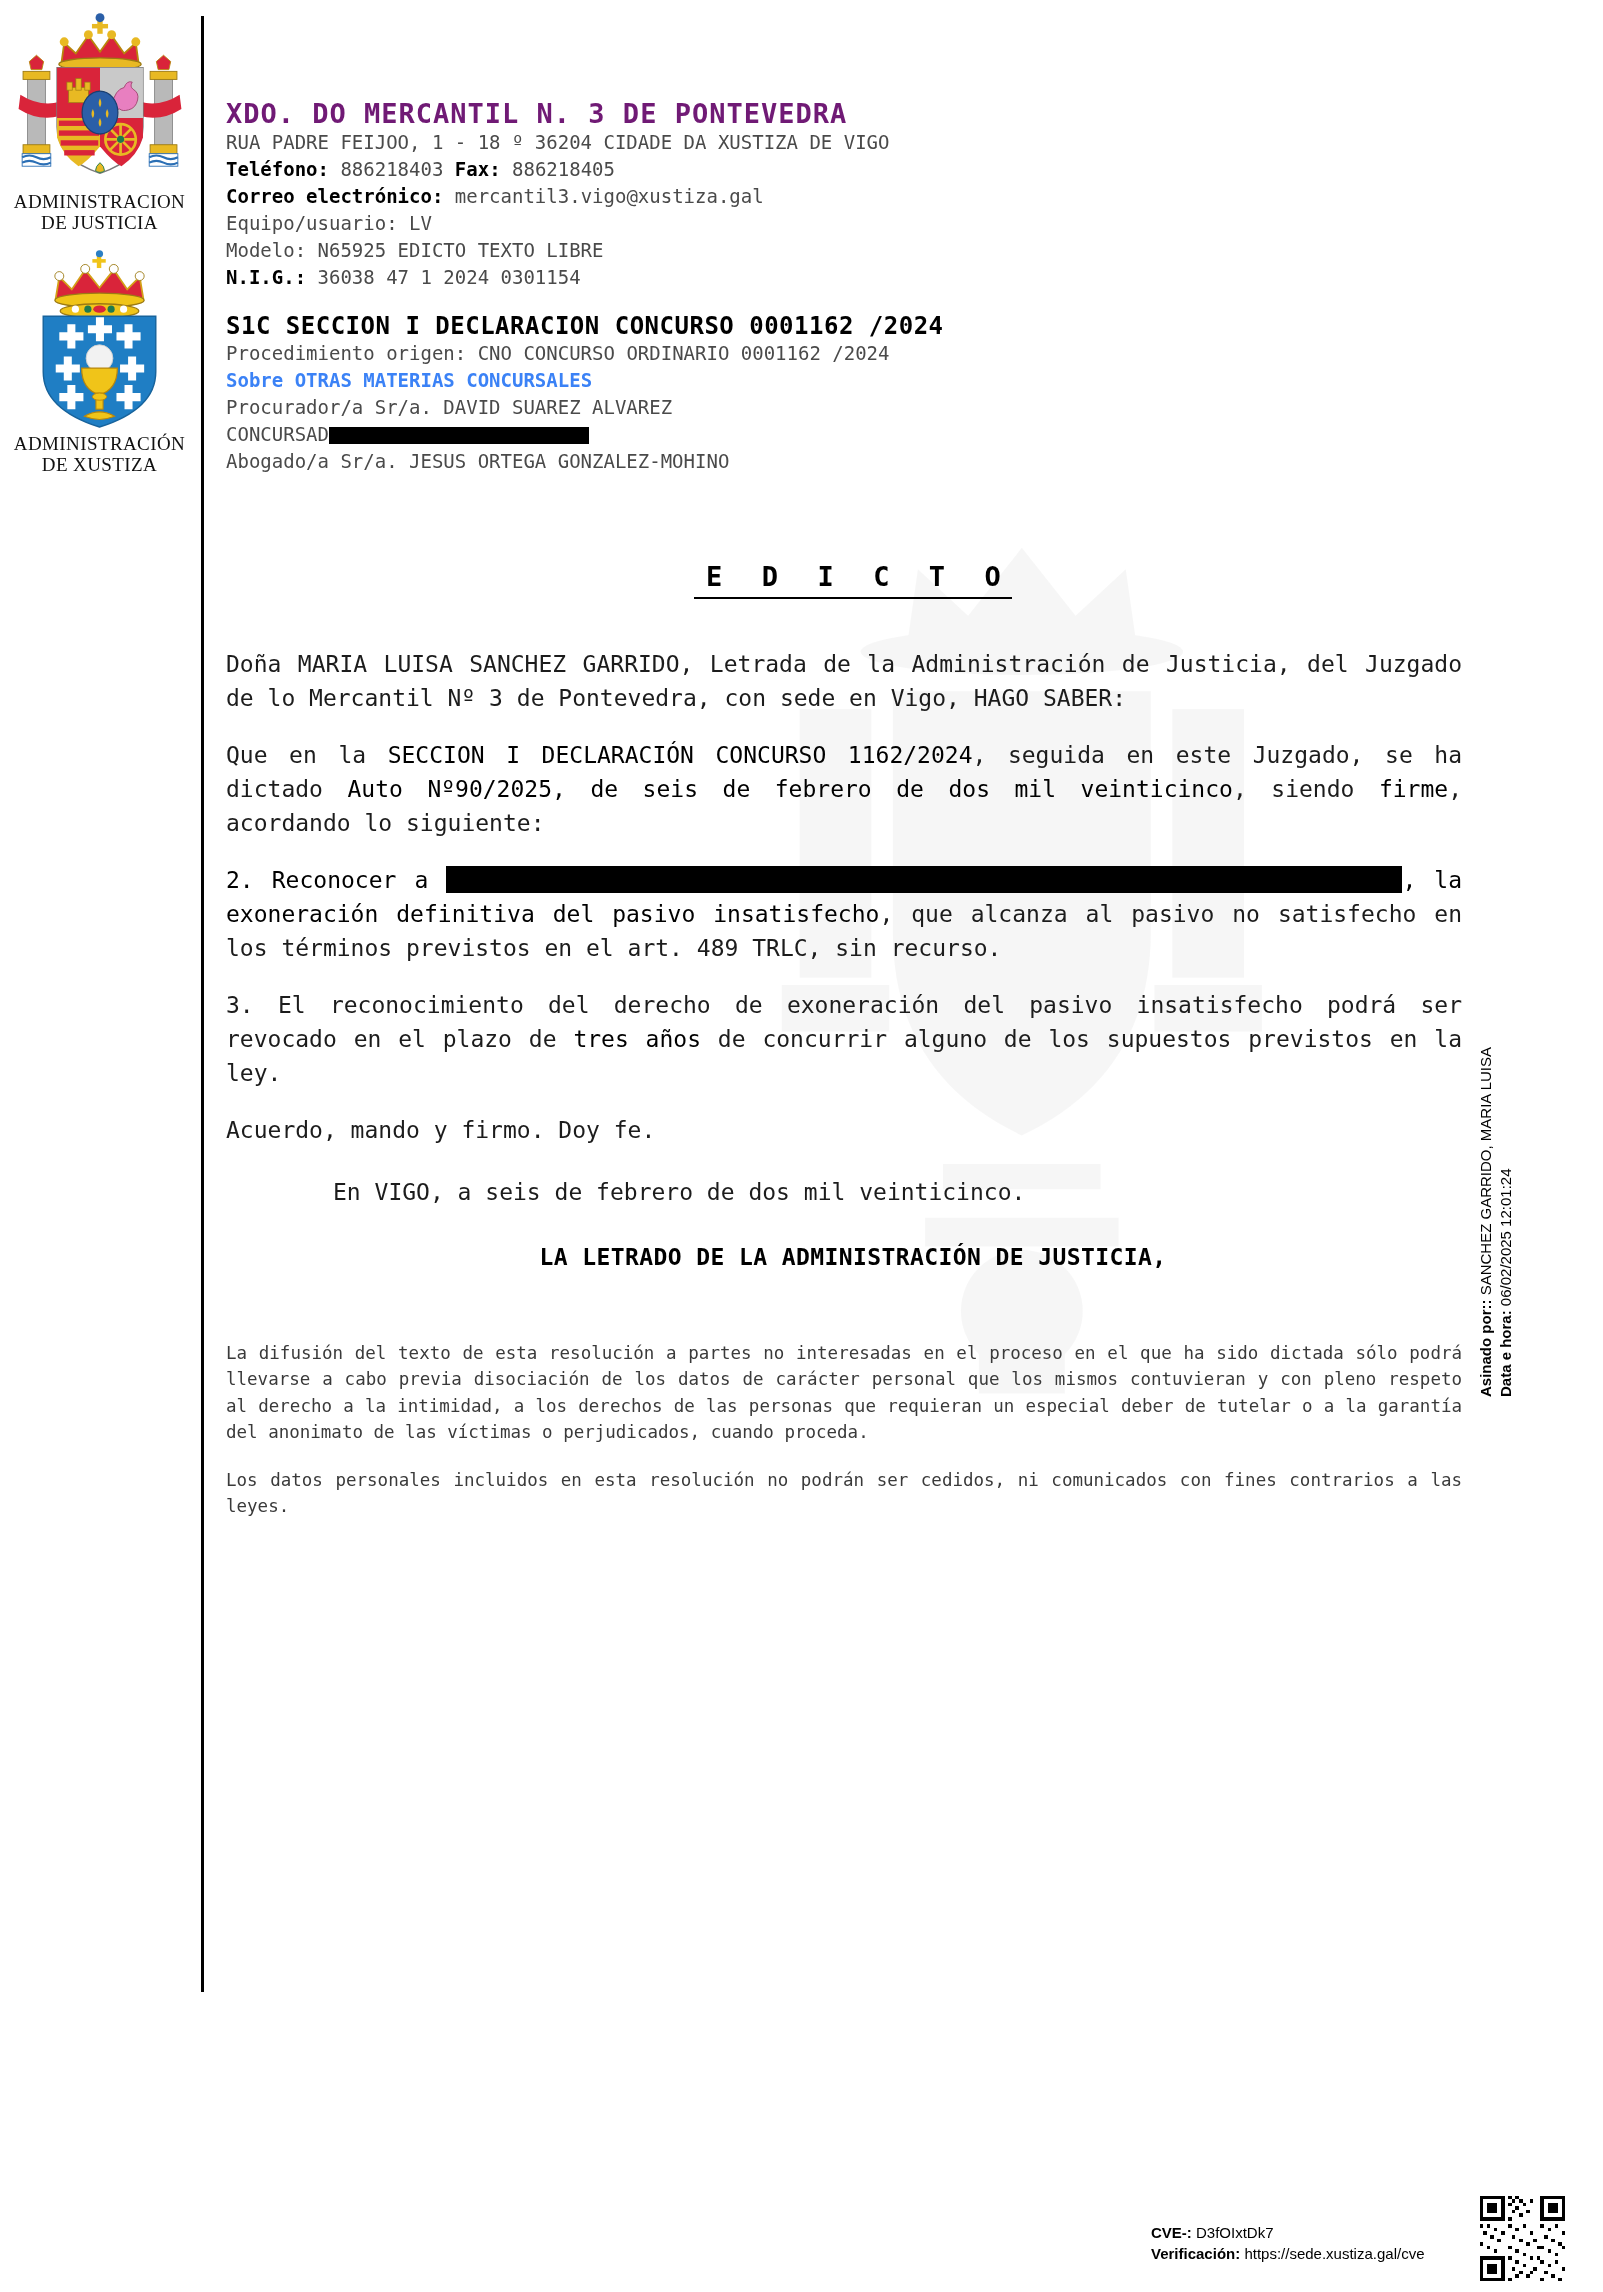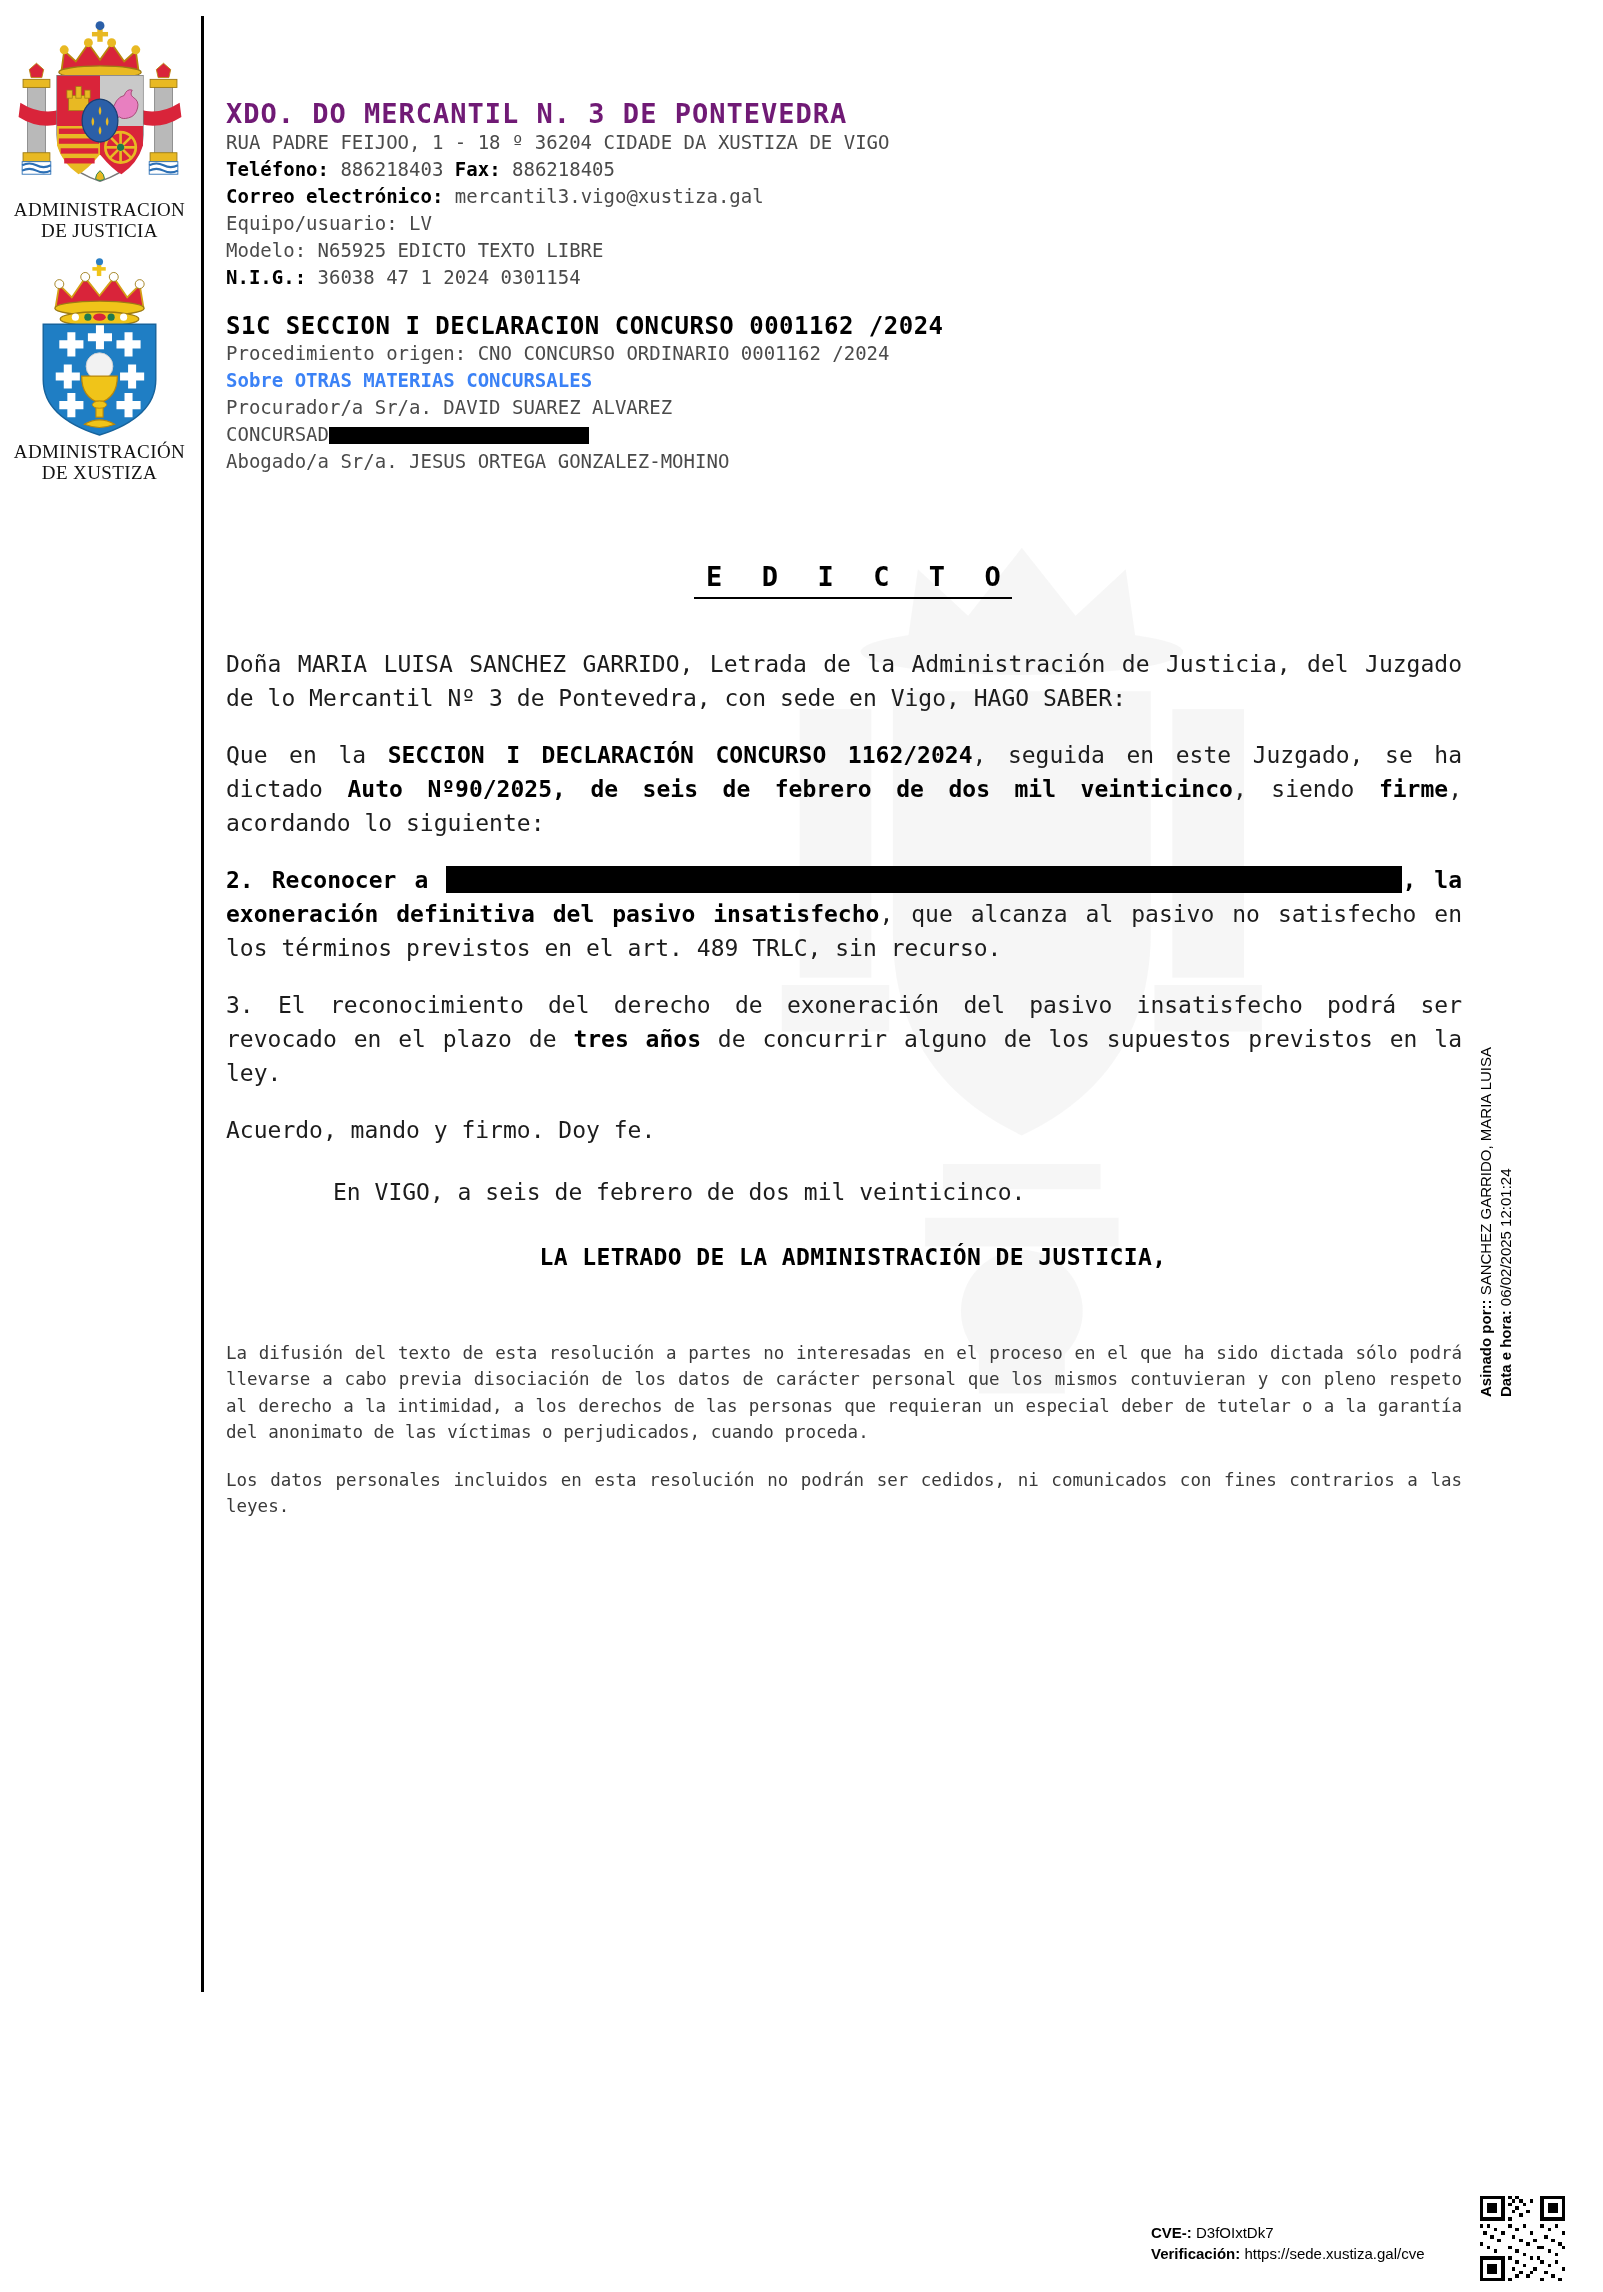--- a/index.html
+++ b/index.html
@@ -13,21 +13,21 @@
     height: 2293px;
     background: #ffffff;
     font-family: "DejaVu Sans Mono", monospace;
     overflow: hidden;
   }
 
   
   .sidebar {
     position: absolute;
     left: 0;
-    top: 16px;
+    top: 8px;
     width: 199px;
     height: 2006px;
   }
   .emblem-block {
     position: absolute;
     left: 0;
     width: 199px;
     text-align: center;
   }
   .emblem-es { top: 3.6px; }
@@ -134,21 +134,21 @@
   .body-text { margin-top: 48px; }
   .p {
     font-size: 23px;
     line-height: 1.48;
     color: #1c1c1c;
     text-align: justify;
     text-justify: inter-word;
     margin: 0 0 23px 0;
     width: 1236px;
   }
-  .p b { font-weight: bold; color: #000; }
+  .p b { font-weight: normal; color: #000; }
   .p-tight { margin-bottom: 0; }
 
   .rbar {
     display: inline-block;
     background: #000;
     height: 27px;
     vertical-align: -5.4px;
   }
 
   .sig-line {

